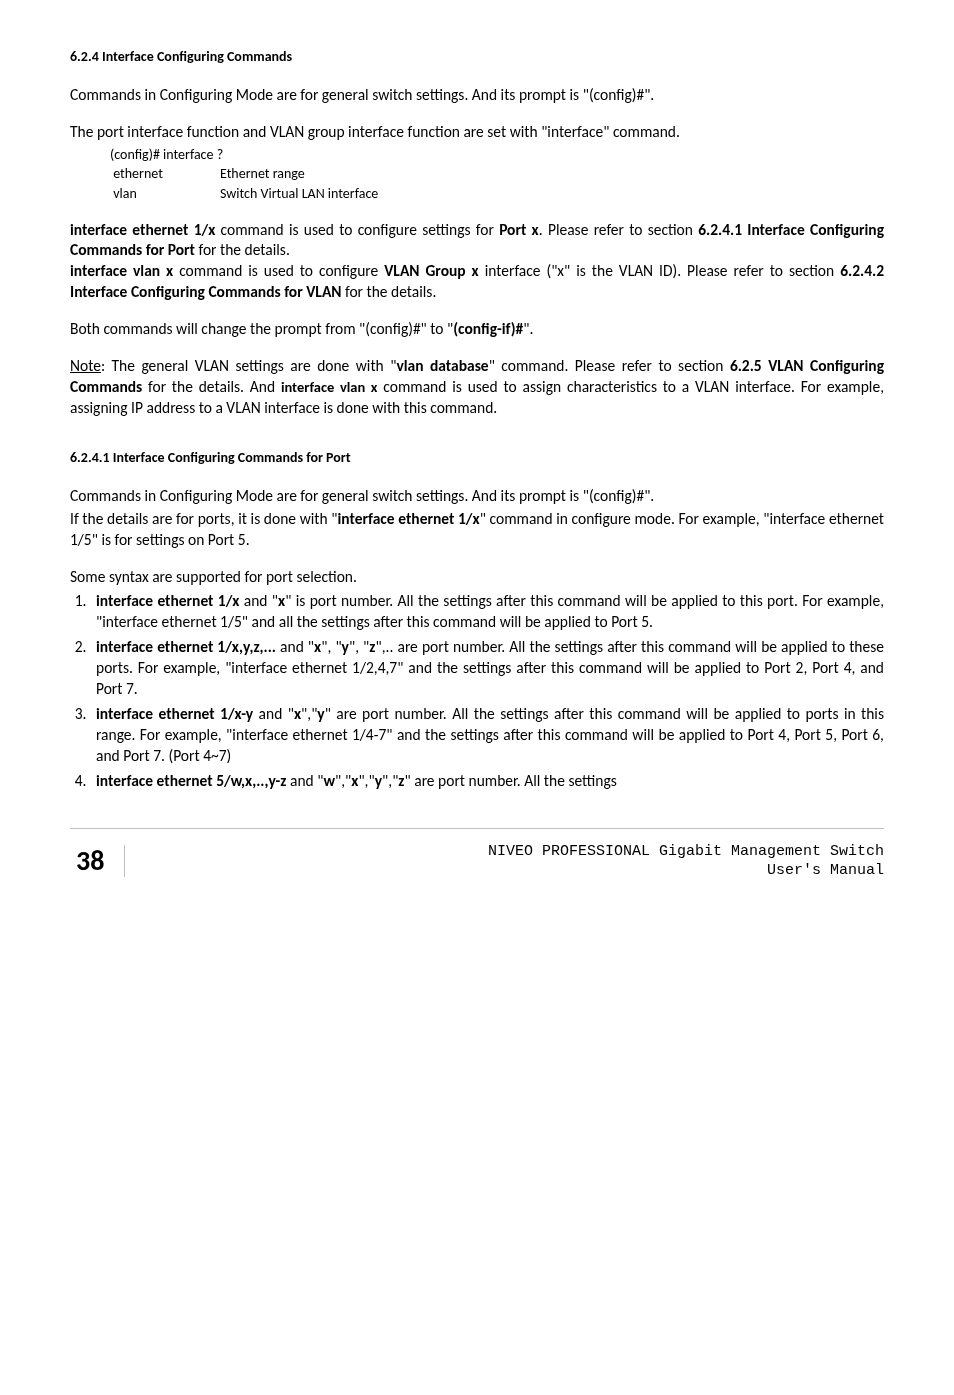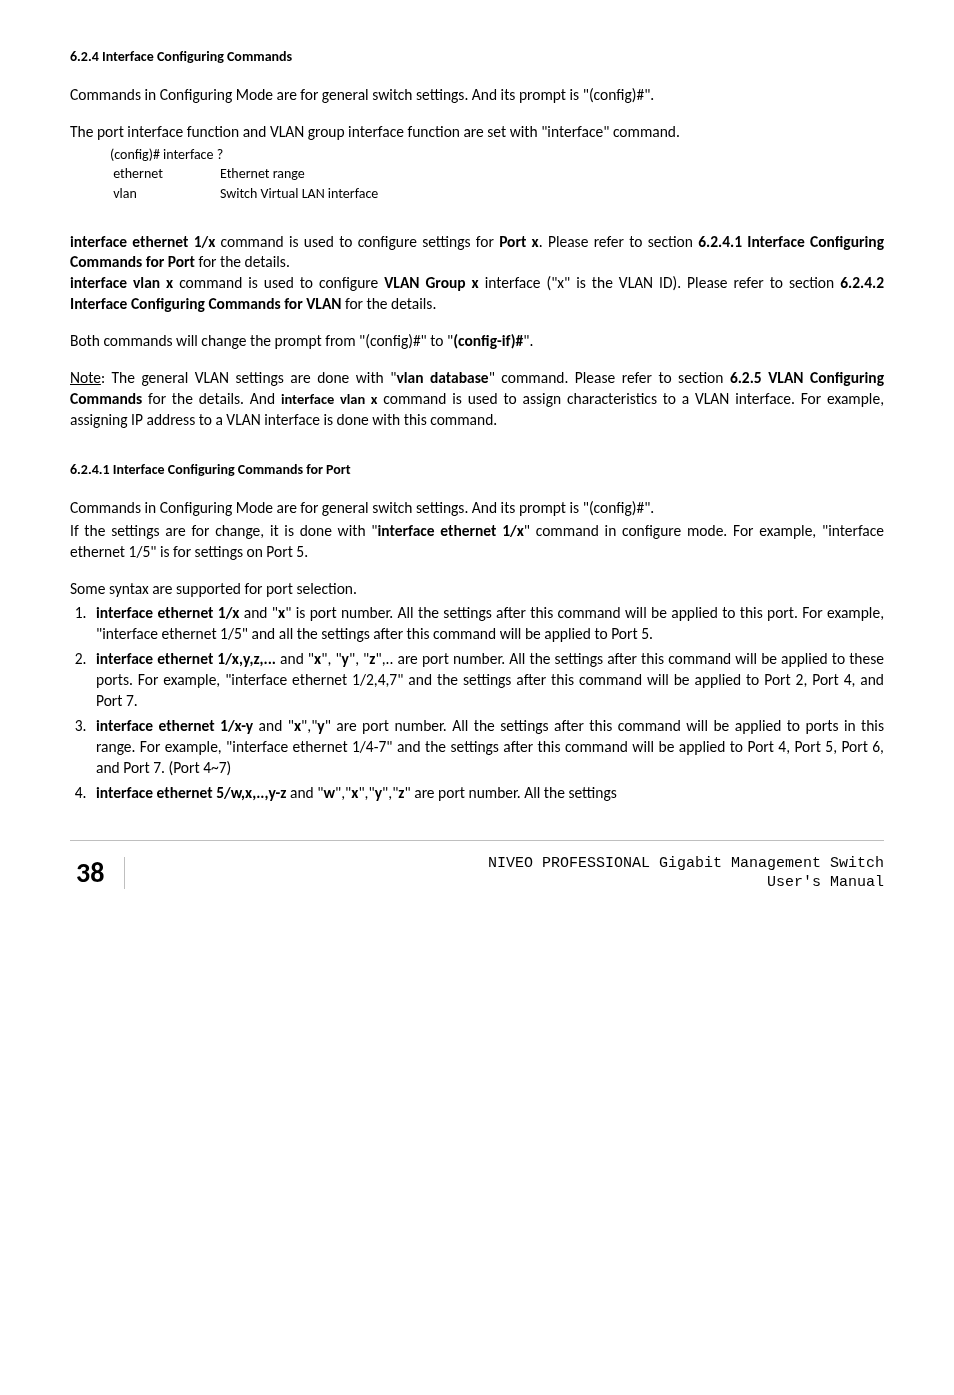--- a/index.html
+++ b/index.html
@@ -68,38 +68,38 @@
 <div class="code-small">
   <div>(config)# interface ?</div>
   <div>
     <span style="display:inline-block;width:110px;">&nbsp;ethernet</span><span>Ethernet range</span>
   </div>
   <div>
     <span style="display:inline-block;width:110px;">&nbsp;vlan</span><span>Switch Virtual LAN interface</span>
   </div>
 </div>
 
-<p style="margin-top:28px;">
+<p style="margin-top:16px;">
   <b>interface ethernet 1/x</b><span> command is used to configure settings for </span><b>Port x</b><span>. Please refer to section </span><b>6.2.4.1 Interface Configuring Commands for Port</b><span> for the details.</span><br>
   <b>interface vlan x</b><span> command is used to configure </span><b>VLAN Group x</b><span> interface ("x" is the VLAN ID).  Please refer to section </span><b>6.2.4.2 Interface Configuring Commands for VLAN</b><span> for the details.</span>
 </p>
 
 <p>
   <span>Both commands will change the prompt from "(config)#" to "</span><b>(config-if)#</b><span>".</span>
 </p>
 
 <p style="margin-bottom:30px;">
   <u>Note</u><span>: The general VLAN settings are done with "</span><b>vlan database</b><span>" command.  Please refer to section </span><b>6.2.5 VLAN Configuring Commands</b><span> for the details.  And </span><b style="font-size:14.5px;">interface vlan x</b><span> command is used to assign characteristics to a VLAN interface.  For example, assigning IP address to a VLAN interface is done with this command.</span>
 </p>
 
 <h2 class="section">6.2.4.1 Interface Configuring Commands for Port</h2>
 
 <p class="tight">Commands in Configuring Mode are for general switch settings.  And its prompt is "(config)#".</p>
 <p>
-  <span>If the settings are for change, it is done with "</span><b>interface ethernet 1/x</b><span>" command in configure mode.  For example, "interface ethernet 1/5" is for settings on Port 5.</span>
+  <span>If the details are for ports, it is done with "</span><b>interface ethernet 1/x</b><span>" command in configure mode.  For example, "interface ethernet 1/5" is for settings on Port 5.</span>
 </p>
 
 <p class="tight">Some syntax are supported for port selection.</p>
 
 <ol class="port-list">
   <li>
     <b>interface ethernet 1/x</b><span> and "</span><b>x</b><span>" is port number. All the settings after this command will be applied to this port.  For example, "interface ethernet 1/5" and all the settings after this command will be applied to Port 5.</span>
   </li>
   <li>
     <b>interface ethernet 1/x,y,z,...</b><span> and "</span><b>x</b><span>", "</span><b>y</b><span>", "</span><b>z</b><span>",.. are port number.  All the settings after this command will be applied to these ports.  For example, "interface ethernet 1/2,4,7" and the settings after this command will be applied to Port 2, Port 4, and Port 7.</span>

